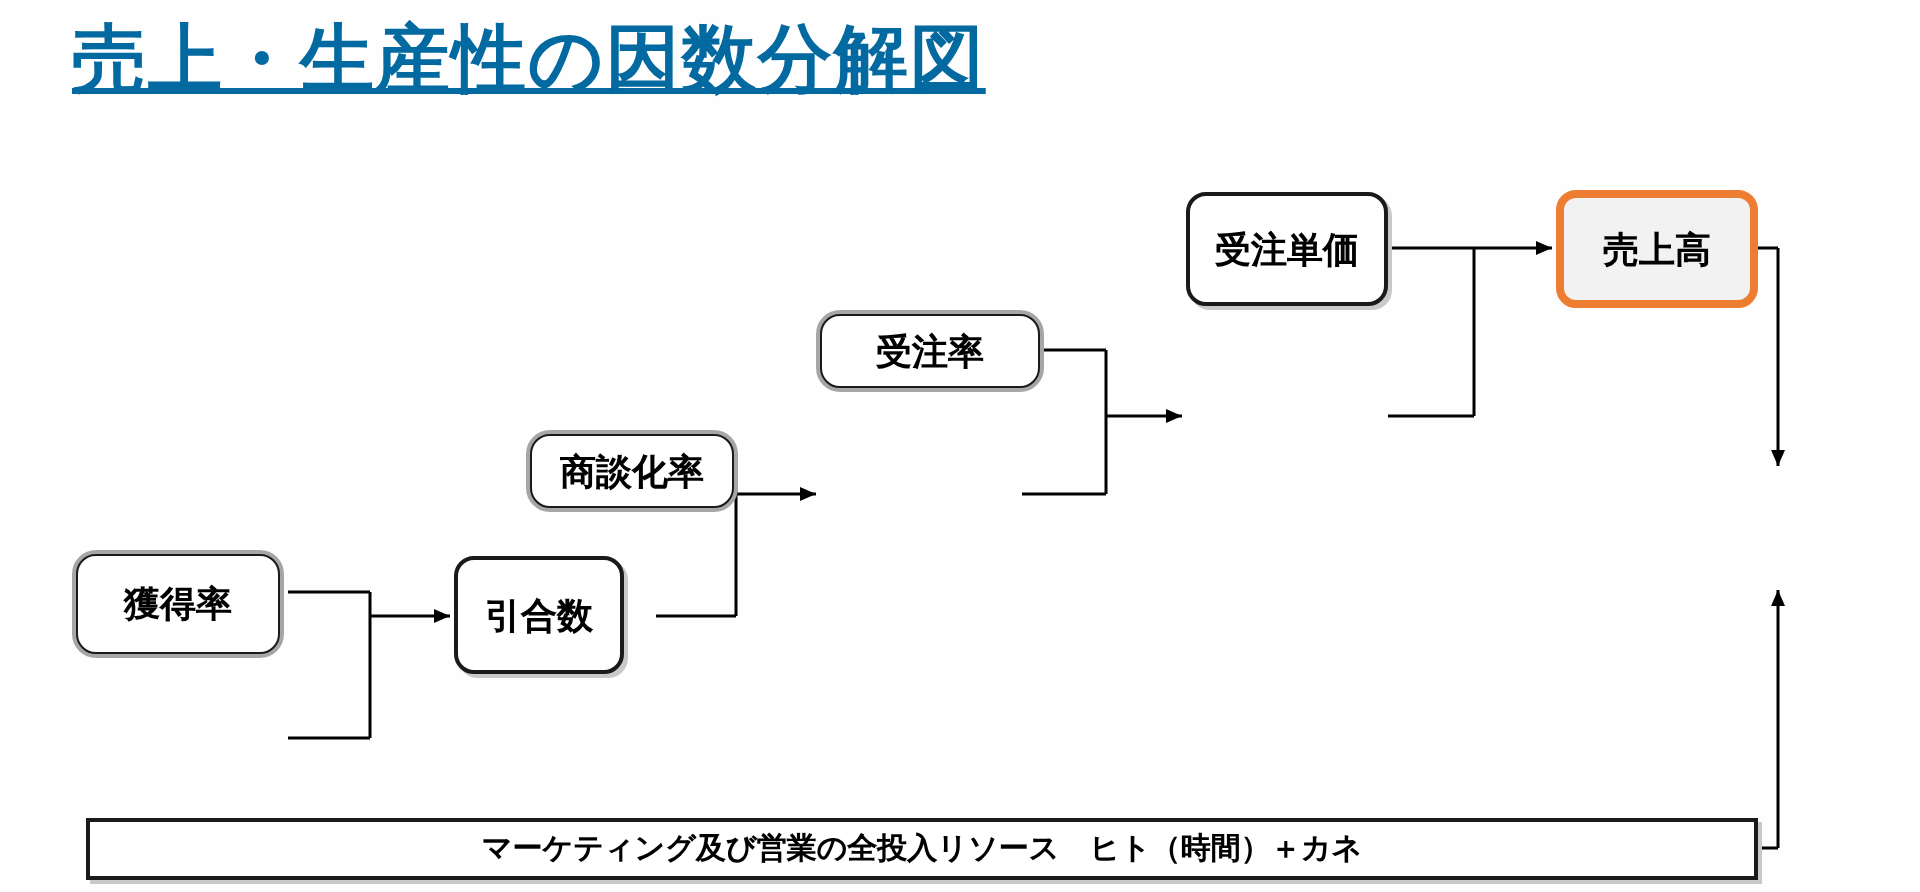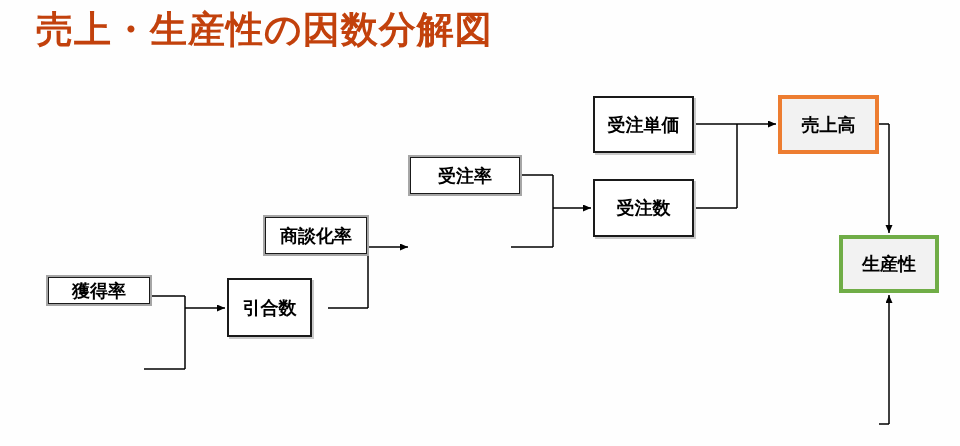--- a/index.html
+++ b/index.html
@@ -2,42 +2,43 @@
 <html><head>
 <meta charset="utf-8">
 <style>
   html,body{margin:0;padding:0;background:#fff;}
   .canvas{
     position:relative;width:960px;height:446px;background:#fefefe;overflow:hidden;
     font-family:"Liberation Sans","DejaVu Sans",sans-serif;color:#000;
   }
   .title{
     position:absolute;left:36px;top:8px;margin:0;
-    font-size:37px;font-weight:bold;color:#c2410c;letter-spacing:1px;line-height:1.2;
+    font-size:37px;font-weight:bold;color:#0369a1;letter-spacing:1px;line-height:1.2;
     white-space:nowrap;
+    text-decoration:underline;
   }
   .connectors{position:absolute;left:0;top:0;width:960px;height:446px;}
   .box{
     position:absolute;box-sizing:border-box;background:#fff;
     display:flex;align-items:center;justify-content:center;
-    font-size:18px;font-weight:bold;white-space:nowrap;z-index:2;
+    font-size:18px;font-weight:bold;white-space:nowrap;z-index:2;border-radius:10px;
   }
   .count{border:2px solid #1a1a1a;box-shadow:2px 2px 0 #c9c9c9;}
   .rate{border:1px solid #1a1a1a;box-shadow:0 0 0 2px #a6a6a6;}
   .result{background:#f2f2f2;}
   .result.orange{border:4px solid #ED7D31;}
   .result.green{border:4px solid #70AD47;}
   
   .pos-juchutanka{left:593px;top:96px;width:101px;height:57px;}
   .pos-uriagedaka{left:778px;top:95px;width:101px;height:59px;}
   .pos-juchuritsu{left:410px;top:157px;width:110px;height:37px;}
   .pos-juchusu{left:593px;top:179px;width:101px;height:58px;}
   .pos-shodankaritsu{left:226px;top:217px;width:102px;height:37px;margin-left:39px;}
   .pos-shodansu{left:410px;top:218px;width:101px;height:58px;}
-  .pos-kakutokuritsu{left:48px;top:277px;width:102px;height:27px;}
+  .pos-kakutokuritsu{left:38px;top:277px;width:102px;height:50px;}
   .pos-hikiaisu{left:227px;top:278px;width:85px;height:59px;}
   .pos-taishosu{left:43px;top:341px;width:101px;height:58px;}
   .pos-seisansei{left:839px;top:235px;width:100px;height:58px;}
   .resource-bar{
     position:absolute;left:43px;top:409px;width:836px;height:31px;box-sizing:border-box;
     border:2px solid #1a1a1a;box-shadow:2px 2px 0 #c9c9c9;background:#fff;
     display:flex;align-items:center;justify-content:center;
     font-size:15px;font-weight:bold;white-space:nowrap;z-index:2;
   }
 </style>
@@ -88,36 +89,33 @@
   </div>
 
   <div class="box result orange pos-uriagedaka">
     <span>売上高</span>
   </div>
 
   <div class="box rate pos-juchuritsu">
     <span>受注率</span>
   </div>
 
-  <div class="box count pos-juchusu">
-    <span>受注数</span>
-  </div>
 
   <div class="box rate pos-shodankaritsu">
     <span>商談化率</span>
   </div>
 
 
   <div class="box rate pos-kakutokuritsu">
     <span>獲得率</span>
   </div>
 
   <div class="box count pos-hikiaisu">
     <span>引合数</span>
   </div>
 
 
-  <div class="box result green pos-seisansei">
-    <span>生産性</span>
+
+  <div class="resource-bar">
+    <span>マーケティング及び営業の全投入リソース　ヒト（時間）＋カネ</span>
   </div>
-
 
 </div>
 
 </body></html>

